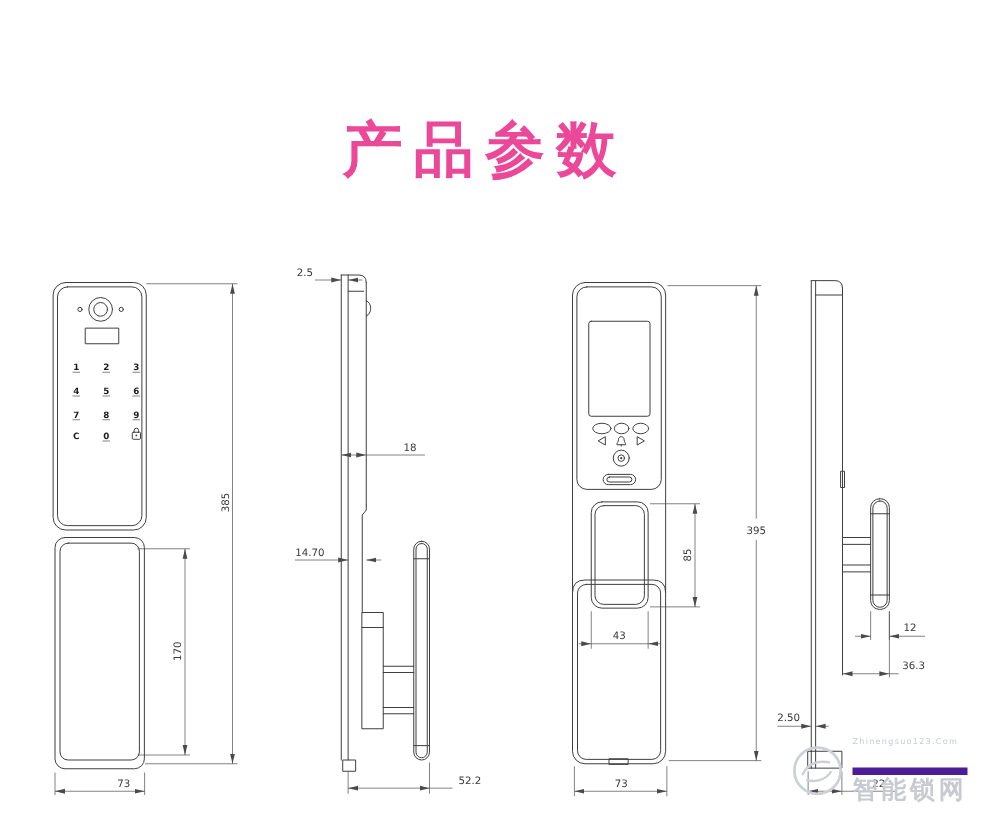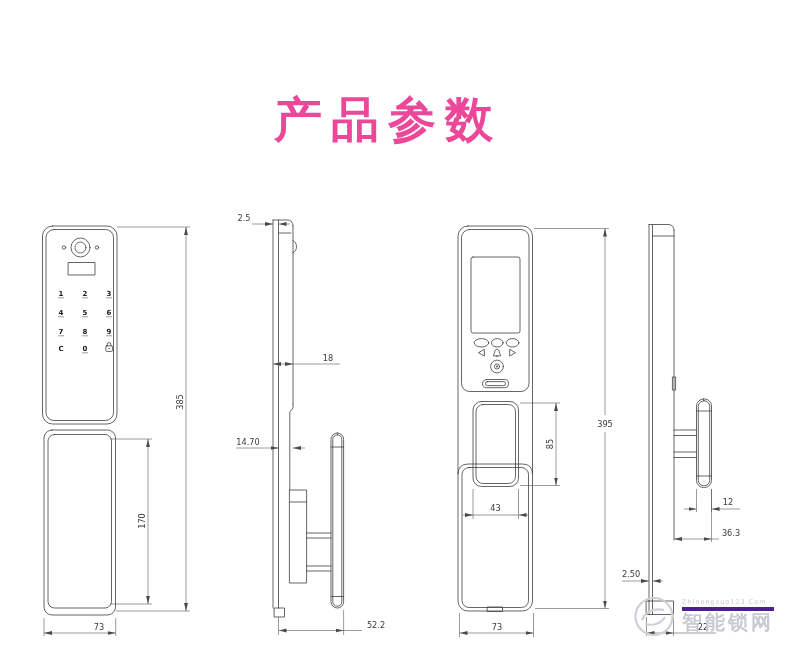--- a/index.html
+++ b/index.html
@@ -19,21 +19,21 @@
   .dim{fill:none;stroke:#4a4a4a;stroke-width:0.55;}
   .dimtxt{fill:#3a3a3a;font-size:8.2px;font-family:"DejaVu Sans","Liberation Sans",sans-serif;}
   .keytxt{fill:#1c1c1c;font-size:7px;font-weight:600;font-family:"DejaVu Sans","Liberation Sans",sans-serif;}
   .fillmark{fill:#3f3f3f;stroke:none;}
   .watermark{
     position:absolute;left:632px;top:590px;width:150px;height:52px;
     display:flex;align-items:center;gap:6px;color:#c7cbd1;pointer-events:none;
   }
   .wm-badge{width:44px;height:41px;flex:0 0 auto;}
   .wm-texts{display:flex;flex-direction:column;line-height:1.1;}
-  .wm-site{font-size:6.5px;letter-spacing:1px;border-bottom:4px solid #4c1d95;padding-bottom:1px;white-space:nowrap;}
+  .wm-site{font-size:6.5px;letter-spacing:1px;border-bottom:6px solid #4c1d95;padding-bottom:16px;white-space:nowrap;}
   .wm-name{font-size:20px;font-weight:700;letter-spacing:3px;white-space:nowrap;}
 </style>
 </head>
 <body>
 
 <div class="page-title">产品参数</div>
 
 <svg class="blueprint" width="788" height="662" viewBox="0 0 788 662">
   <defs>
     <marker id="arr" viewBox="0 0 10 6" refX="10" refY="3" markerWidth="8" markerHeight="4.8" orient="auto-start-reverse" markerUnits="userSpaceOnUse">

